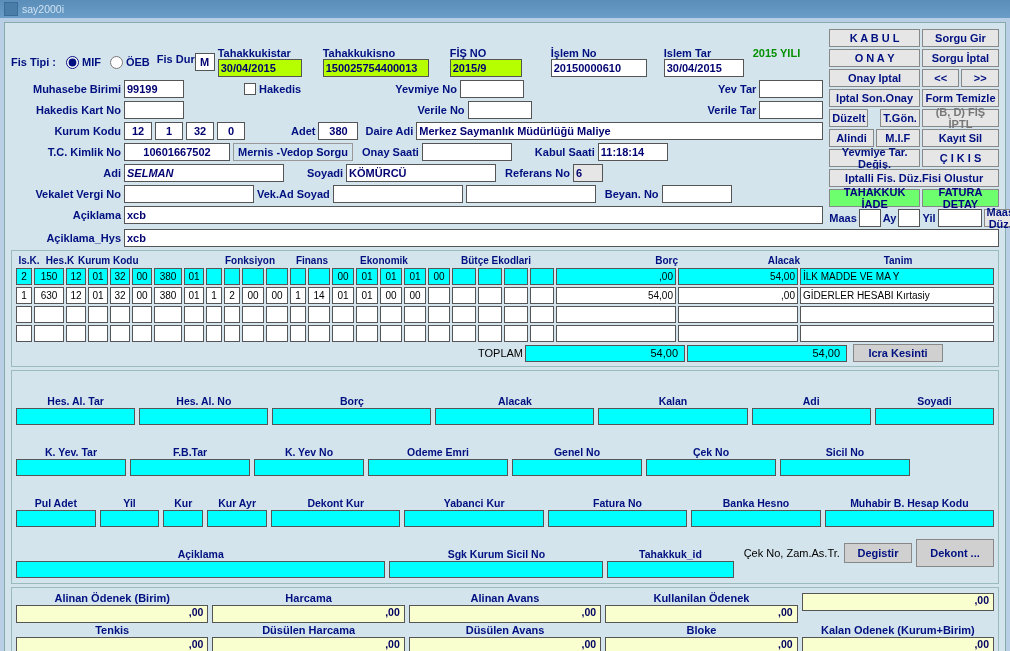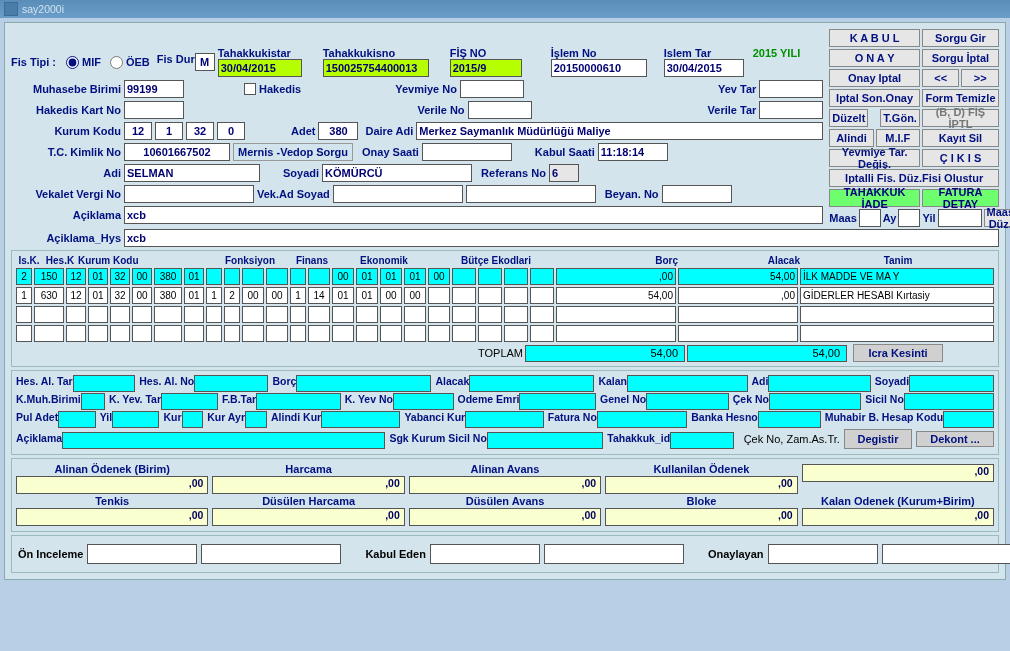--- a/index.html
+++ b/index.html
@@ -30,21 +30,21 @@
 .ghead { display: flex; gap: 2px; margin-bottom: 2px; }
 .ghead .hcell { color: #001080; font-weight: bold; font-size: 10px; text-align: center; }
 .grow { display: flex; gap: 2px; margin-bottom: 2px; }
 .gc { height: 17px; border: 1px solid #555; background: #fff; font-size: 10px; padding: 0 2px; text-align: left; display: flex; align-items: center; }
 .gc.c { justify-content: center; }
 .gc.r { justify-content: flex-end; }
 .gc.cyan { background: #00ffff; }
 
 .detpanel { border: 1px solid #9bb; background: #d4e4ec; padding: 4px; margin-top: 3px; }
 .drow { display: flex; gap: 4px; margin-bottom: 1px; }
-.dcol { display: flex; flex-direction: row; align-items: flex-start; }
+.dcol { display: flex; flex-direction: column; align-items: center; margin-top: 20px; }
 .dcol .dlbl { color: #001080; font-weight: bold; font-size: 10.5px; margin-bottom: 1px; white-space: nowrap; }
 .dcol .dinp { height: 17px; border: 1px solid #555; background: #00ffff; width: 100%; }
 
 .budpanel { border: 1px solid #9bb; background: #d4e4ec; padding: 4px; margin-top: 3px; }
 .bcol { display: flex; flex-direction: column; align-items: center; flex: 1; }
 .bcol .blbl { color: #001080; font-weight: bold; font-size: 11px; margin-bottom: 1px; }
 .bcol .binp { height: 18px; border: 1px solid #555; background: #faffcf; width: 100%; text-align: right; padding: 0 4px; color: #000060; font-weight: bold; }
 
 .sigpanel { border: 1px solid #9bb; background: #d4e4ec; padding: 8px 6px; margin-top: 3px; display: flex; gap: 4px; align-items: center; }
 .sigpanel .inp { height: 20px; }
@@ -144,21 +144,21 @@
       <input class="inp" style="width: 106px; text-align: center;" value="10601667502">
       <button class="btn flat" style="width:120px">Mernis -Vedop Sorgu</button>
       <span class="lbl" style="margin-left:6px">Onay Saati</span>
       <input class="inp" style="width: 90px;">
       <span class="lbl" style="margin-left:20px">Kabul Saati</span>
       <input class="inp" style="width: 70px;" value="11:18:14">
     </div>
 
     <div class="row">
       <span class="lbl" style="width:110px">Adi</span>
-      <input class="inp" style="width: 136px;" value="SELMAN">
+      <input class="inp" style="width: 160px; font-style: italic;" value="SELMAN">
       <span class="lbl" style="margin-left:20px">Soyadi</span>
       <input class="inp" style="width: 150px;" value="KÖMÜRCÜ">
       <span class="lbl" style="margin-left:6px">Referans No</span>
       <input class="inp ro" style="width: 30px;" value="6">
     </div>
 
     <div class="row">
       <span class="lbl" style="width:110px">Vekalet Vergi No</span>
       <input class="inp" style="width: 130px;">
       <span class="lbl">Vek.Ad Soyad</span>
@@ -381,24 +381,20 @@
           <div class="dcol" style="width: 120px;">
             <div class="dlbl">Adi</div>
             <div class="dinp"></div>
           </div>
           <div class="dcol" style="width: 120px;">
             <div class="dlbl">Soyadi</div>
             <div class="dinp"></div>
           </div>
         </div>
   <div class="drow" id="det-r2">
-          <div class="dcol" style="width: 90px;">
-            <div class="dlbl">K.Muh.Birimi</div>
-            <div class="dinp"></div>
-          </div>
           <div class="dcol" style="width: 110px;">
             <div class="dlbl">K. Yev. Tar</div>
             <div class="dinp"></div>
           </div>
           <div class="dcol" style="width: 120px;">
             <div class="dlbl">F.B.Tar</div>
             <div class="dinp"></div>
           </div>
           <div class="dcol" style="width: 110px;">
             <div class="dlbl">K. Yev No</div>
@@ -432,21 +428,21 @@
           </div>
           <div class="dcol" style="width: 40px;">
             <div class="dlbl">Kur</div>
             <div class="dinp"></div>
           </div>
           <div class="dcol" style="width: 60px;">
             <div class="dlbl">Kur Ayr</div>
             <div class="dinp"></div>
           </div>
           <div class="dcol" style="width: 130px;">
-            <div class="dlbl">Alindi Kur</div>
+            <div class="dlbl">Dekont Kur</div>
             <div class="dinp"></div>
           </div>
           <div class="dcol" style="width: 140px;">
             <div class="dlbl">Yabanci   Kur</div>
             <div class="dinp"></div>
           </div>
           <div class="dcol" style="width: 140px;">
             <div class="dlbl">Fatura No</div>
             <div class="dinp"></div>
           </div>
@@ -467,21 +463,21 @@
           <div class="dcol" style="width: 220px;">
             <div class="dlbl">Sgk Kurum Sicil No</div>
             <div class="dinp"></div>
           </div>
           <div class="dcol" style="width: 130px;">
             <div class="dlbl">Tahakkuk_id</div>
             <div class="dinp"></div>
           </div>
           <span class="lbl black" style="font-weight: normal; margin-left: 6px; align-self: center;">Çek No, Zam.As.Tr.</span>
           <button class="btn gray2" style="width: 70px; height: 20px; align-self: center;">Degistir</button>
-          <button class="btn gray2" style="width: 80px; height: 16px; align-self: center;">Dekont ...</button>
+          <button class="btn gray2" style="width: 80px; height: 28px; align-self: center;">Dekont ...</button>
         </div>
 </div>
 
 <div class="budpanel">
   <div class="drow" id="bud-r1">
           <div class="bcol">
             <div class="blbl">Alinan Ödenek (Birim)</div>
             <div class="binp">,00</div>
           </div>
           <div class="bcol">

